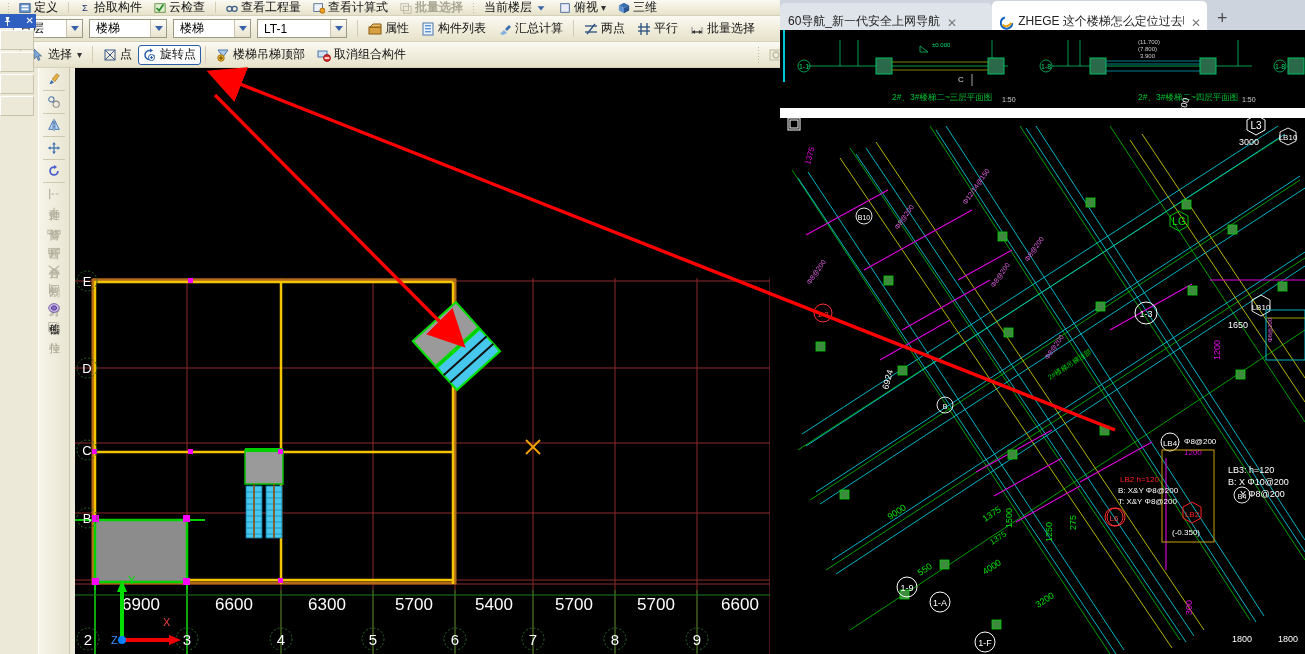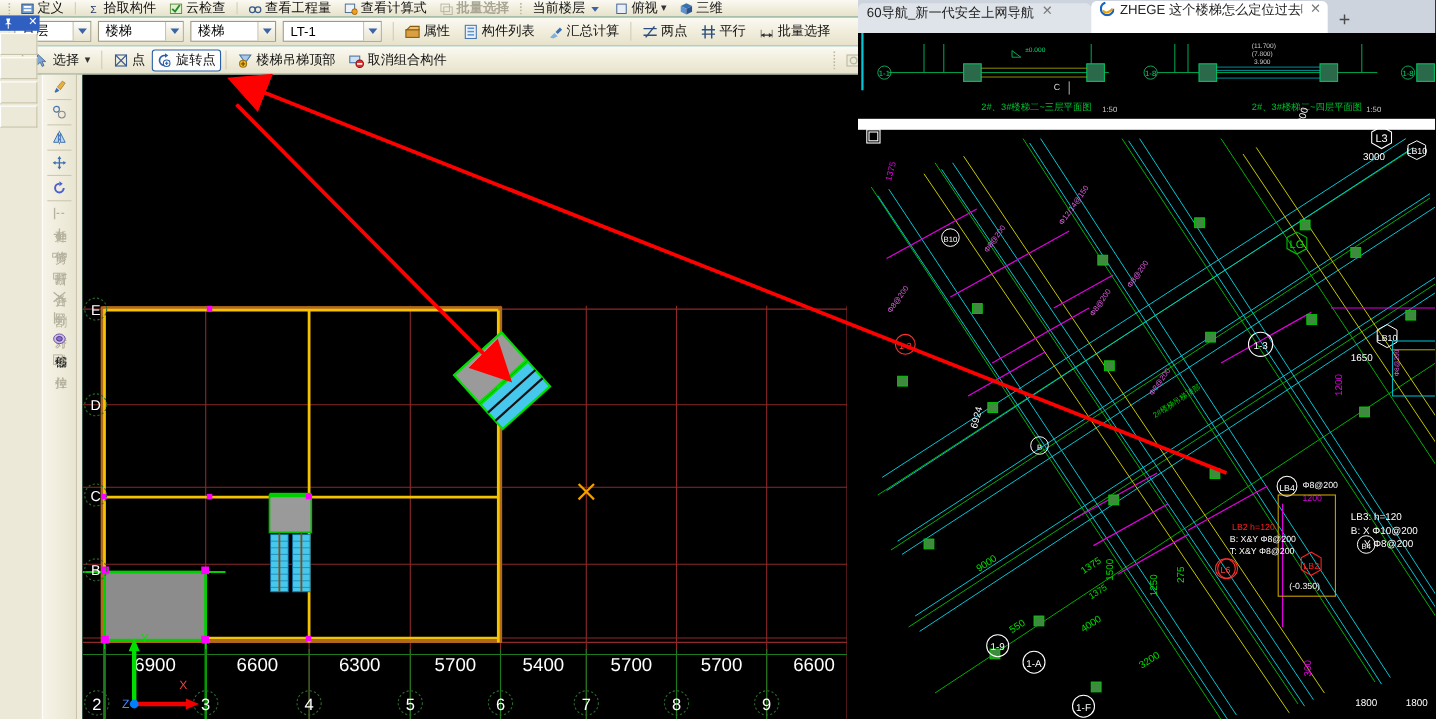--- a/index.html
+++ b/index.html
@@ -7,21 +7,21 @@
     width: 1305px; height: 654px;
     overflow: hidden;
     font-family: "Liberation Sans", "DejaVu Sans", sans-serif;
     background: #000;
   }
   #root { position: relative; width: 1305px; height: 654px; }
 
   
   #app-left {
     position: absolute; left: 0; top: 0; width: 896px; height: 654px;
-    background: #0f766e;
+    background: #7dd3fc;
   }
 
   
   .tb-row {
     display: flex; align-items: center;
     background: linear-gradient(to bottom,#fbfaf3 0%,#f2efdf 45%,#e6e2cb 100%);
     border-bottom: 1px solid #d6d2b8;
     height: 16px;
     padding-left: 4px;
     overflow: hidden;
@@ -125,21 +125,21 @@
   #app-right {
     position:absolute; left:780px; top:0; width:525px; height:654px;
     background:#000;
   }
   #tabstrip {
     position:absolute; left:0; top:0; width:525px; height:30px;
     background:#cdd4dd;
     display:flex; align-items:flex-end;
   }
   .tab {
-    height:27px; display:flex; align-items:flex-start; gap:5px;
+    height:27px; display:flex; align-items:flex-end; gap:5px;
     padding:0 6px 0 8px; font-size:12px; color:#222;
     background:#dfe4ea;
     border-top-left-radius:5px; border-top-right-radius:5px;
     max-width:215px; white-space:nowrap; overflow:hidden;
   }
   .tab.active { background:#fff; height:29px; }
   .tab .ttl { overflow:hidden; text-overflow:clip; }
   .tab .cx { color:#7a7a7a; font-size:12px; margin-left:2px; }
   .newtab { font-size:18px; color:#4a4a4a; padding:0 10px 3px 10px; line-height:18px; }
 

